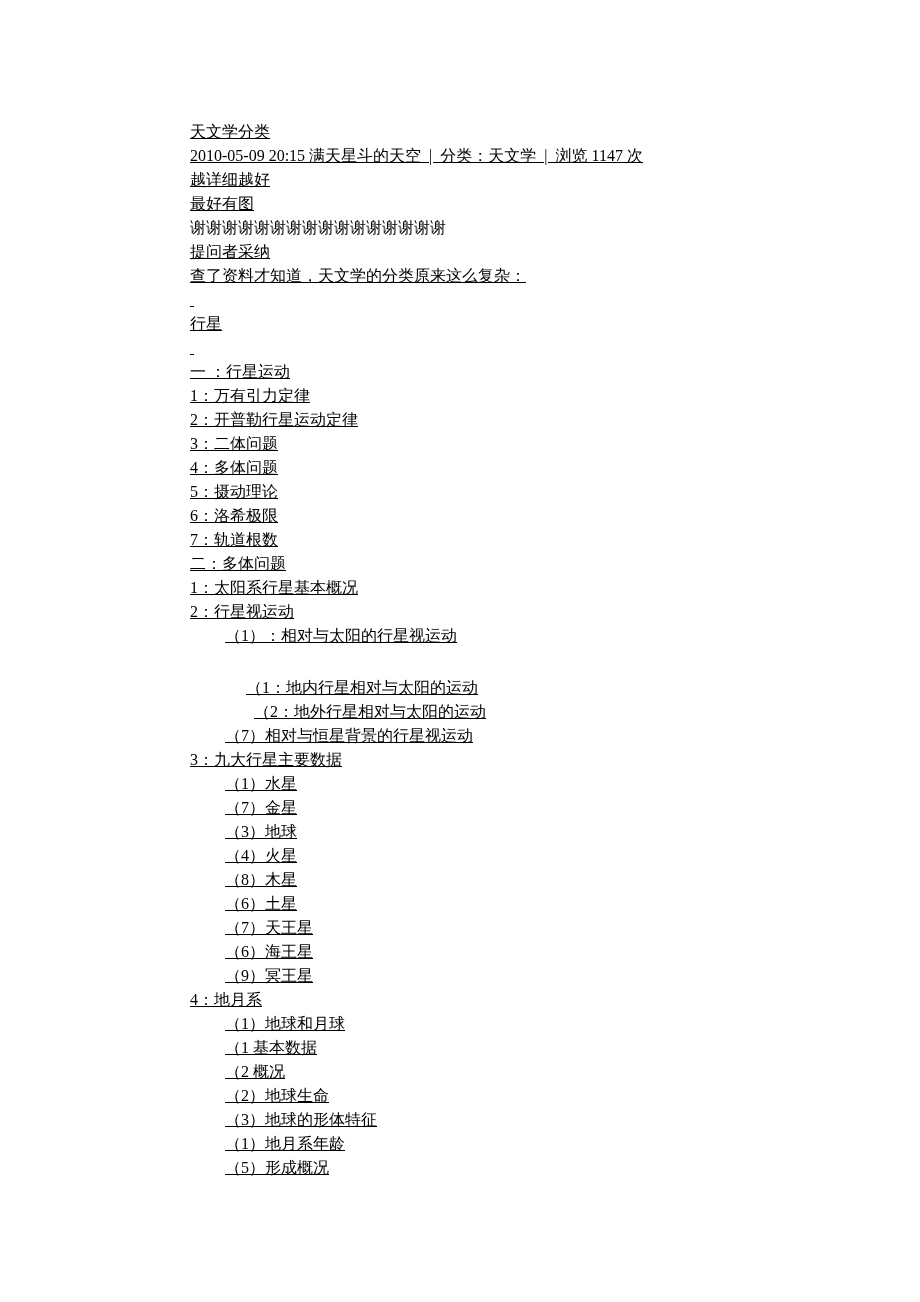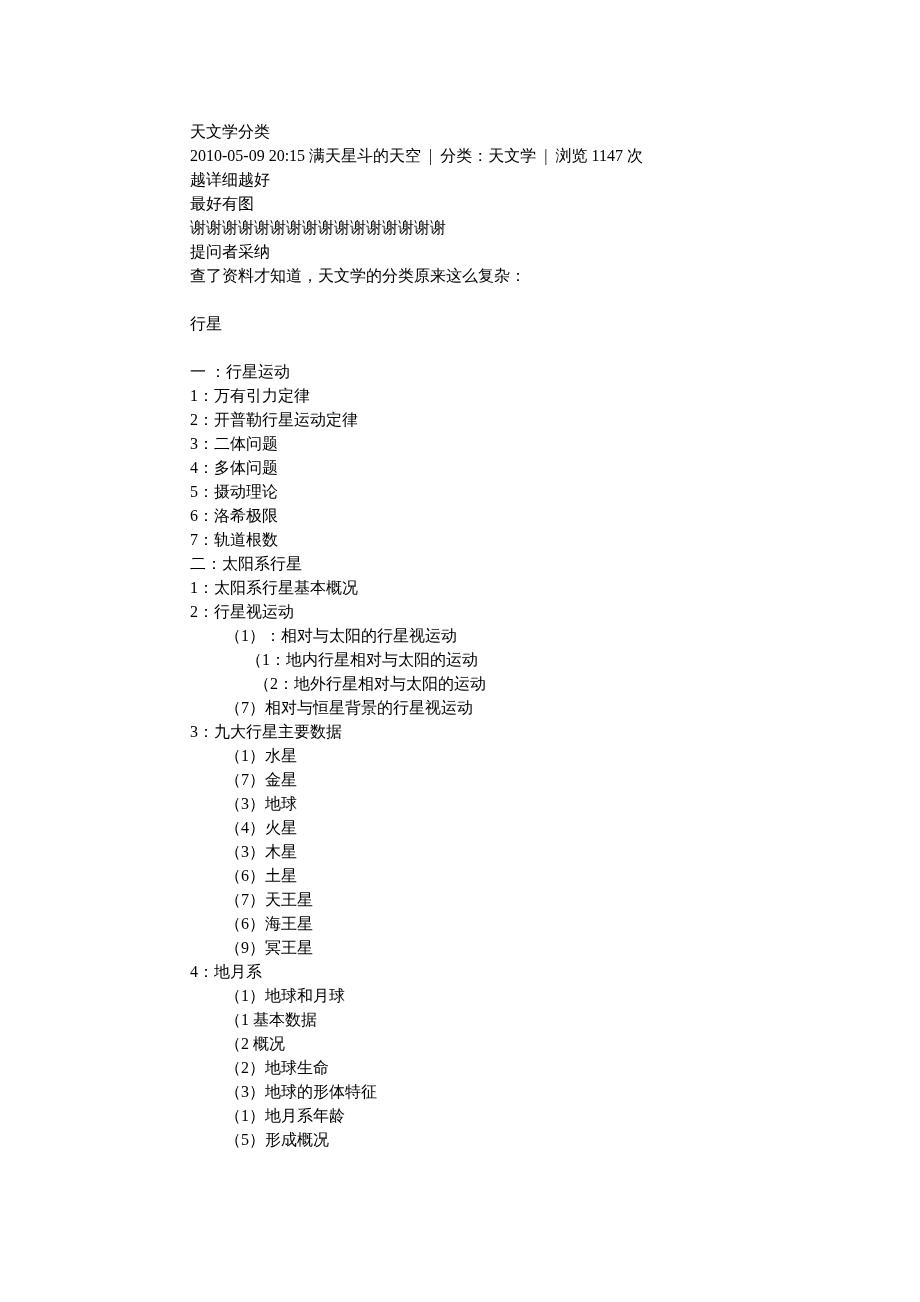--- a/index.html
+++ b/index.html
@@ -9,32 +9,34 @@
       color: #000;
       background: #fff;
       margin: 0;
       padding: 120px 190px 100px 190px;
       width: 920px;
       box-sizing: border-box;
     }
     .line {
       display: block;
       white-space: pre;
+      text-decoration: underline;
     }
     .thanks-line {
       display: flex;
       justify-content: flex-start;
       width: 540px;
     }
     .indent-1 {
       padding-left: 8px;
       margin-left: 27px;
     }
     .indent-2 {
       padding-left: 56px;
+      margin-top: 28px;
     }
     .indent-3 {
       padding-left: 64px;
     }
   </style>
 </head>
 <body>
 
 <div class="line">天文学分类</div>
 <div class="line">2010-05-09 20:15 满天星斗的天空  |  分类：天文学  |  浏览 1147 次</div>
@@ -61,34 +63,34 @@
 
 <div class="line">一 ：行星运动</div>
 <div class="line">1：万有引力定律</div>
 <div class="line">2：开普勒行星运动定律</div>
 <div class="line">3：二体问题</div>
 <div class="line">4：多体问题</div>
 <div class="line">5：摄动理论</div>
 <div class="line">6：洛希极限</div>
 <div class="line">7：轨道根数</div>
 
-<div class="line">二：太阳系行星</div>
+<div class="line">二：多体问题</div>
 <div class="line">1：太阳系行星基本概况</div>
 <div class="line">2：行星视运动</div>
 <div class="line indent-1">（1）：相对与太阳的行星视运动</div>
 <div class="line indent-2">（1：地内行星相对与太阳的运动</div>
 <div class="line indent-3">（2：地外行星相对与太阳的运动</div>
 <div class="line indent-1">（7）相对与恒星背景的行星视运动</div>
 
 <div class="line">3：九大行星主要数据</div>
 <div class="line indent-1">（1）水星</div>
 <div class="line indent-1">（7）金星</div>
 <div class="line indent-1">（3）地球</div>
 <div class="line indent-1">（4）火星</div>
-<div class="line indent-1">（3）木星</div>
+<div class="line indent-1">（8）木星</div>
 <div class="line indent-1">（6）土星</div>
 <div class="line indent-1">（7）天王星</div>
 <div class="line indent-1">（6）海王星</div>
 <div class="line indent-1">（9）冥王星</div>
 
 <div class="line">4：地月系</div>
 <div class="line indent-1">（1）地球和月球</div>
 <div class="line indent-1">（1 基本数据</div>
 <div class="line indent-1">（2 概况</div>
 <div class="line indent-1">（2）地球生命</div>

